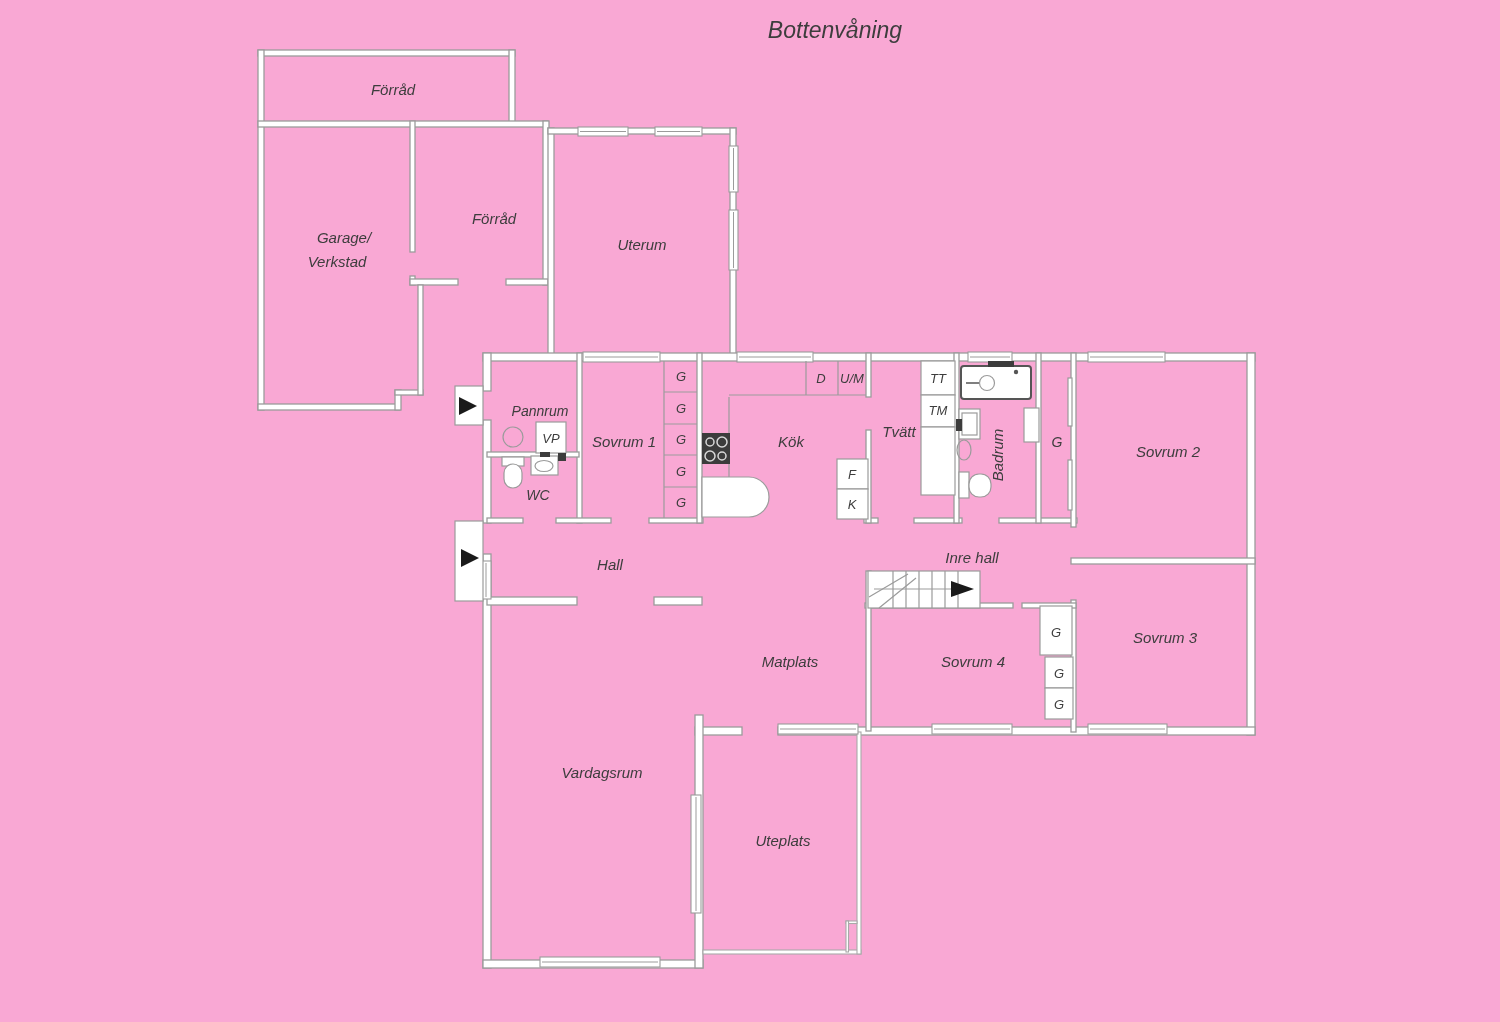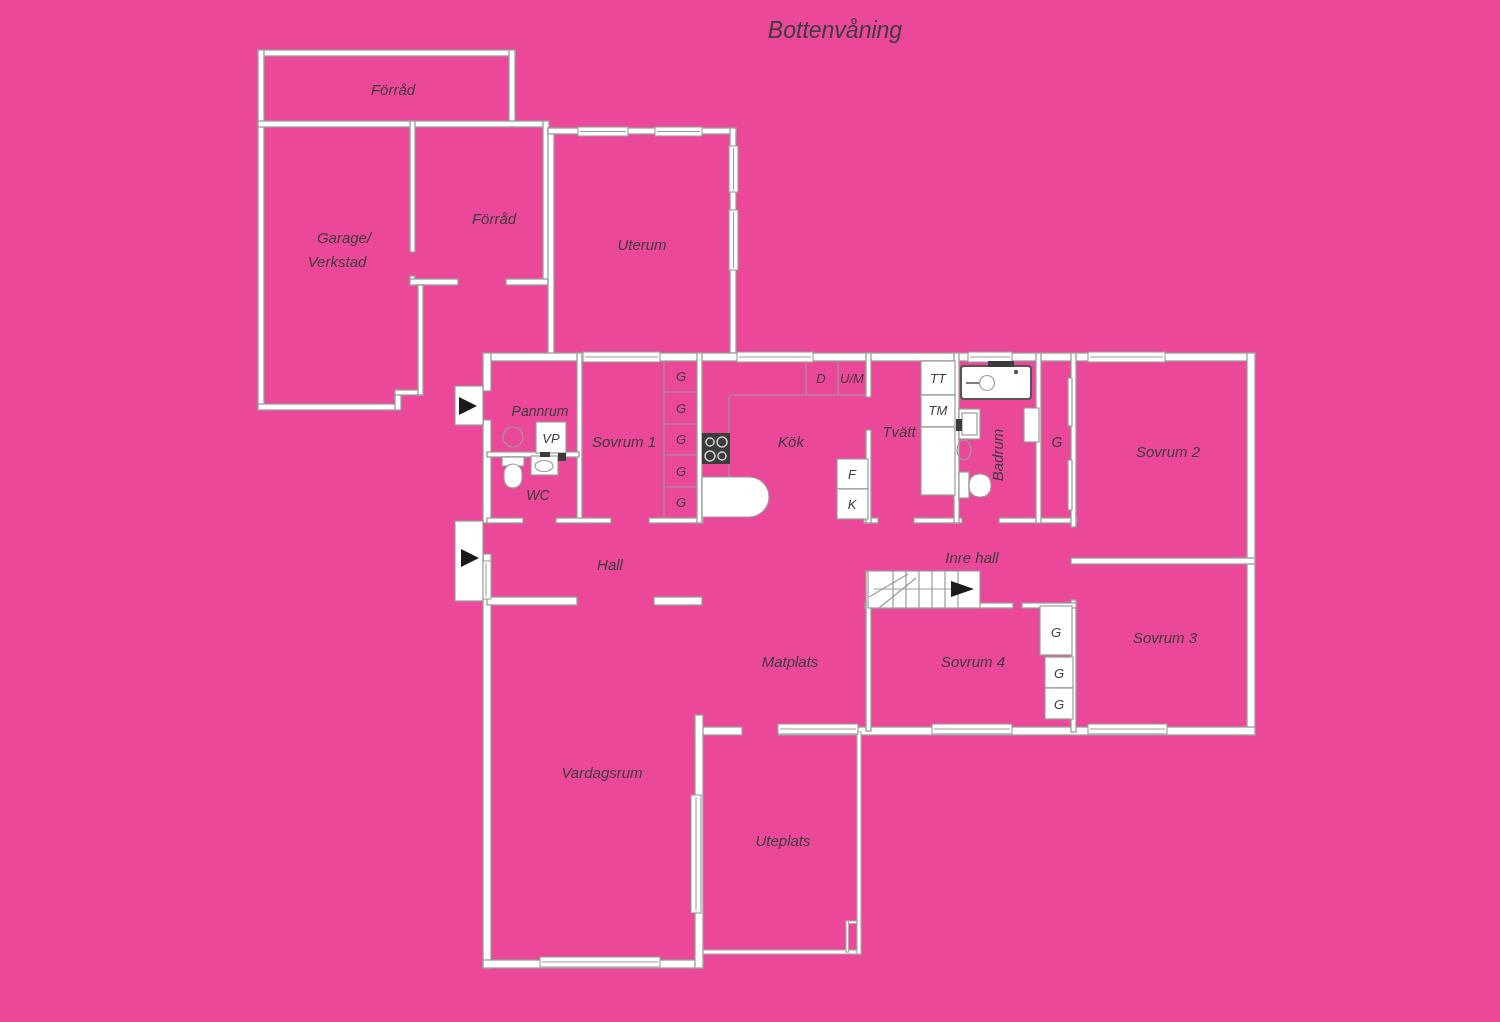--- a/index.html
+++ b/index.html
@@ -1,16 +1,16 @@
 <!DOCTYPE html>
 <html><head>
 <meta charset="utf-8">
 <style>
   html,body{margin:0;padding:0;background:#ffffff;}
-  .stage{position:relative;width:1500px;height:1022px;background:#ec4899;overflow:hidden;}
+  .stage{position:relative;width:1500px;height:1022px;background:#f9a8d4;overflow:hidden;}
   svg{display:block;}
   .wall rect{fill:#ffffff;stroke:#9b9b9b;stroke-width:1.3;}
   .thinwall rect{fill:#ffffff;stroke:#a9a9a9;stroke-width:1.1;}
   .win rect{fill:#ffffff;stroke:#9b9b9b;stroke-width:1.1;}
   .win line{stroke:#9b9b9b;stroke-width:1;}
   .fix{fill:#ffffff;stroke:#9b9b9b;stroke-width:1.2;}
   .fixline{fill:none;stroke:#9b9b9b;stroke-width:1.2;}
   .dark{fill:#3c3c3c;stroke:none;}
   .tub{fill:#ffffff;stroke:#555555;stroke-width:2;}
   text{font-family:"Liberation Sans",sans-serif;font-style:italic;fill:#3d3d3d;}

